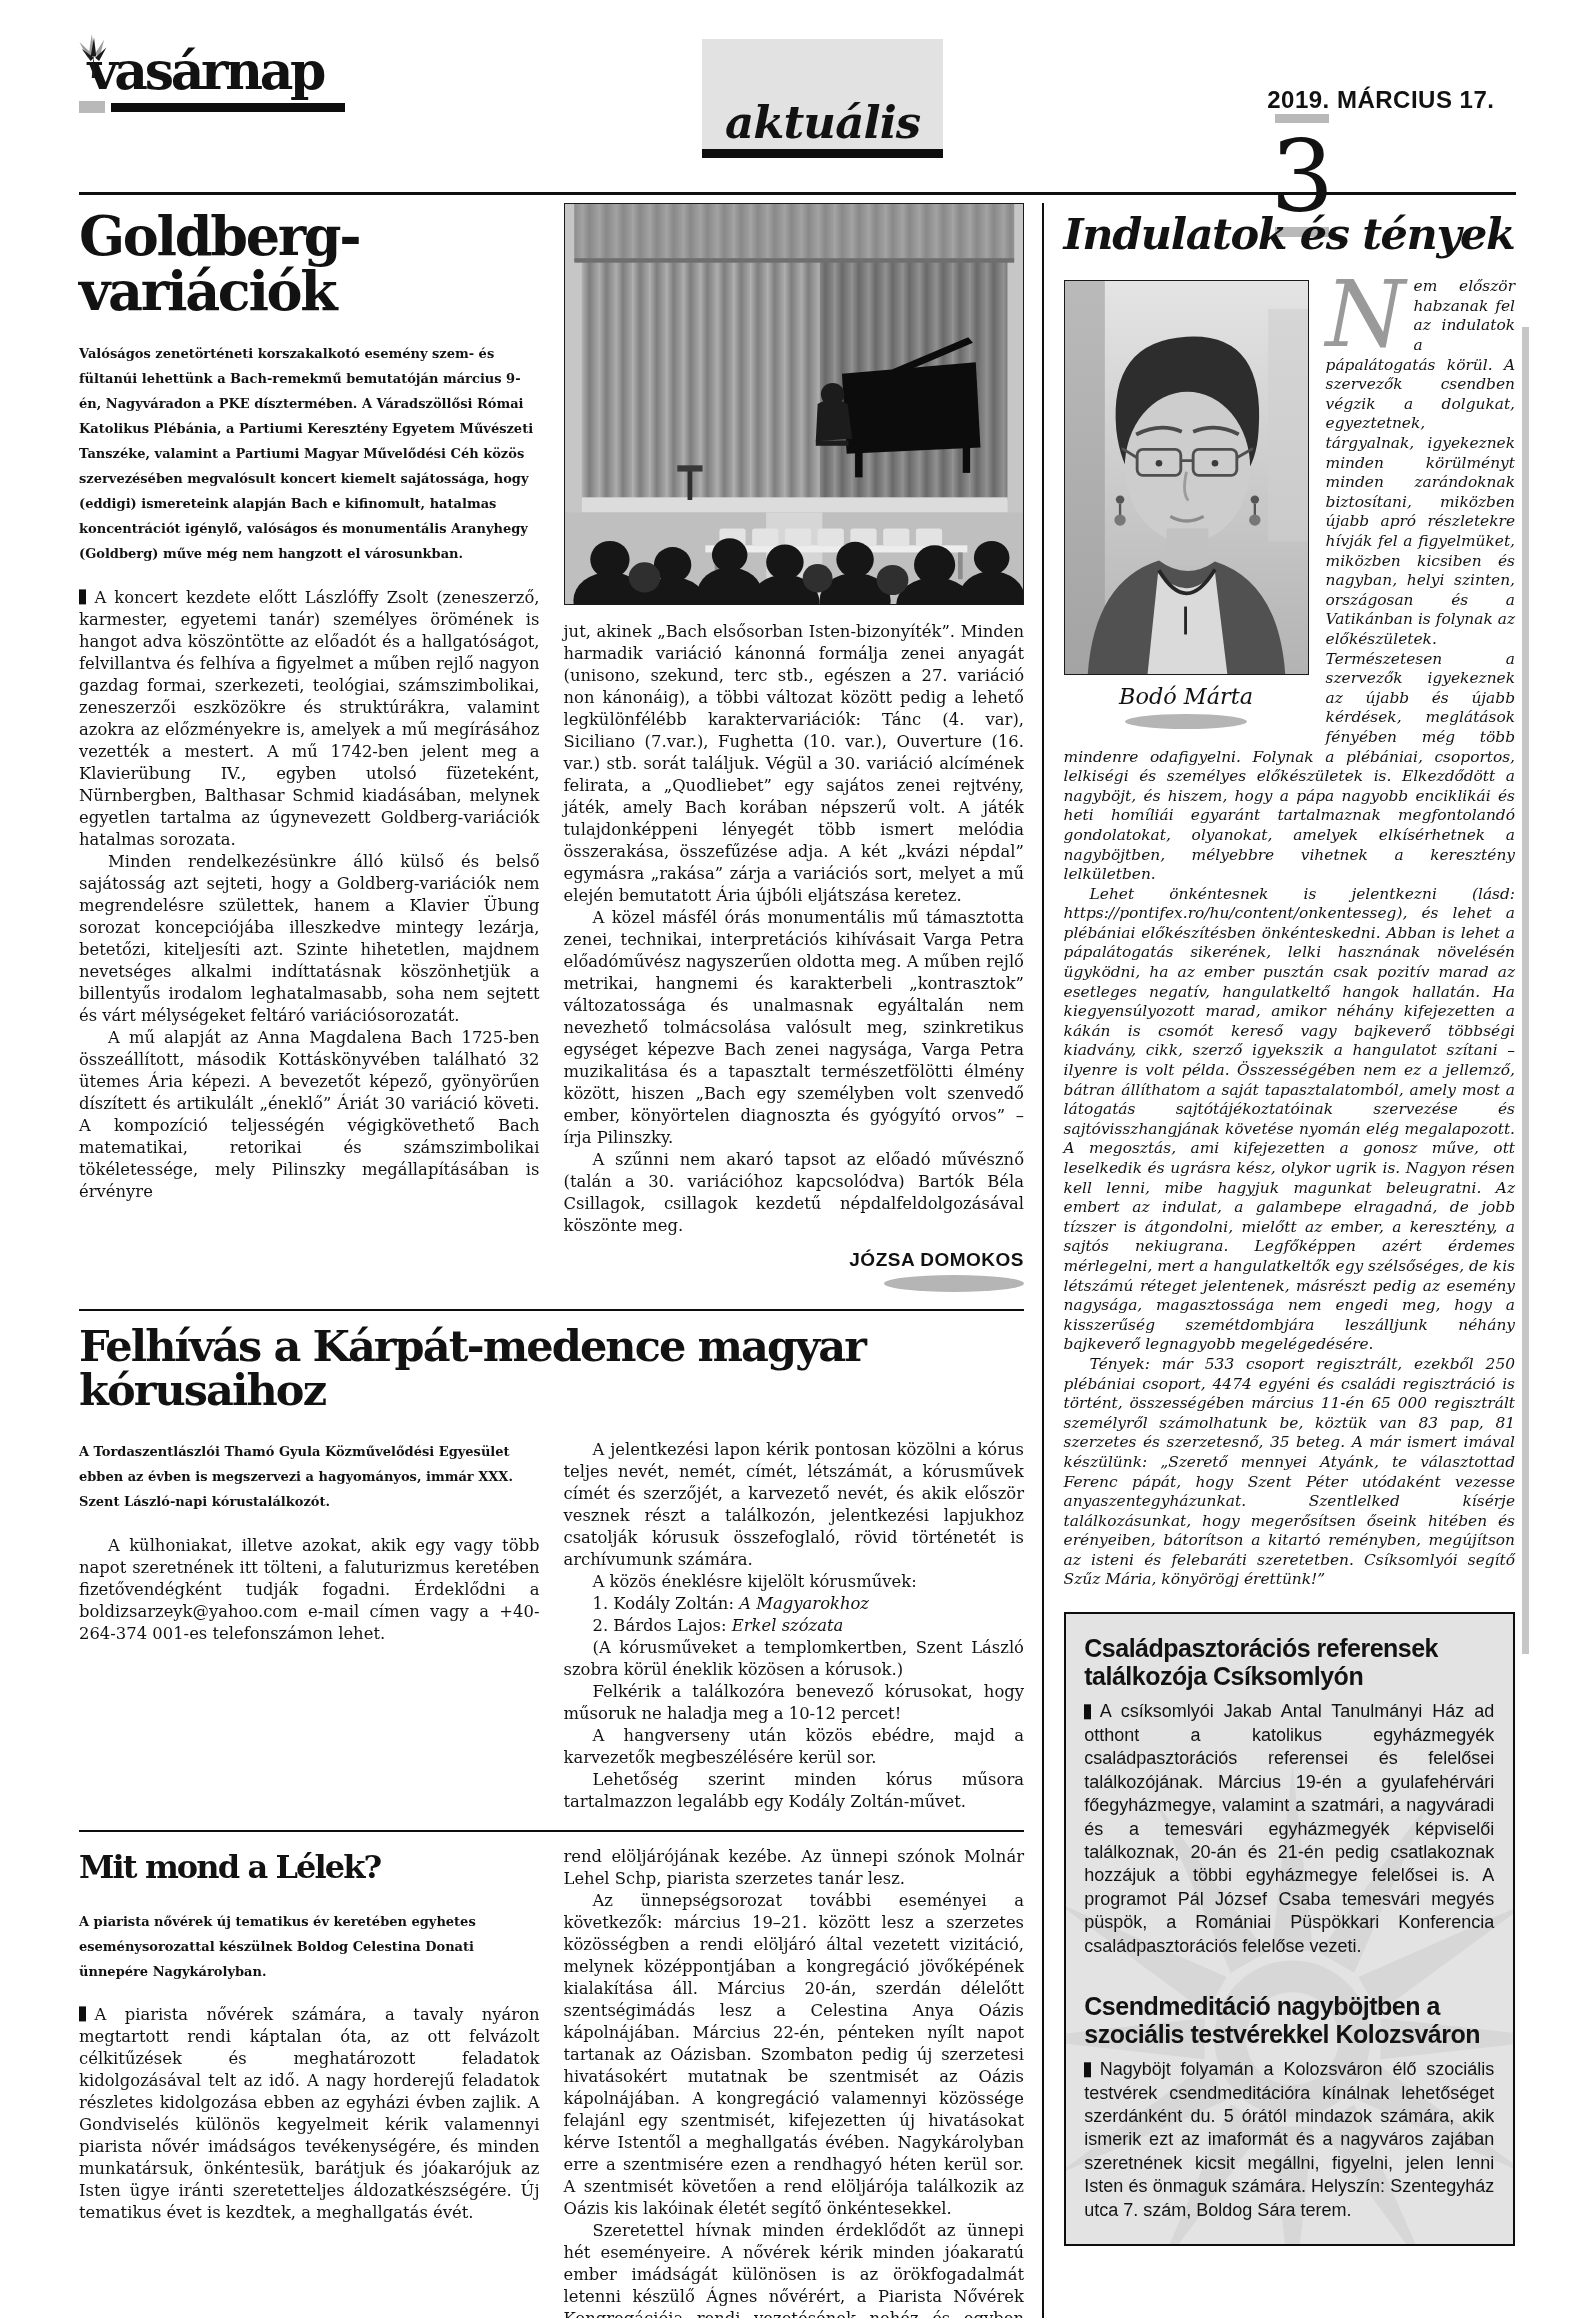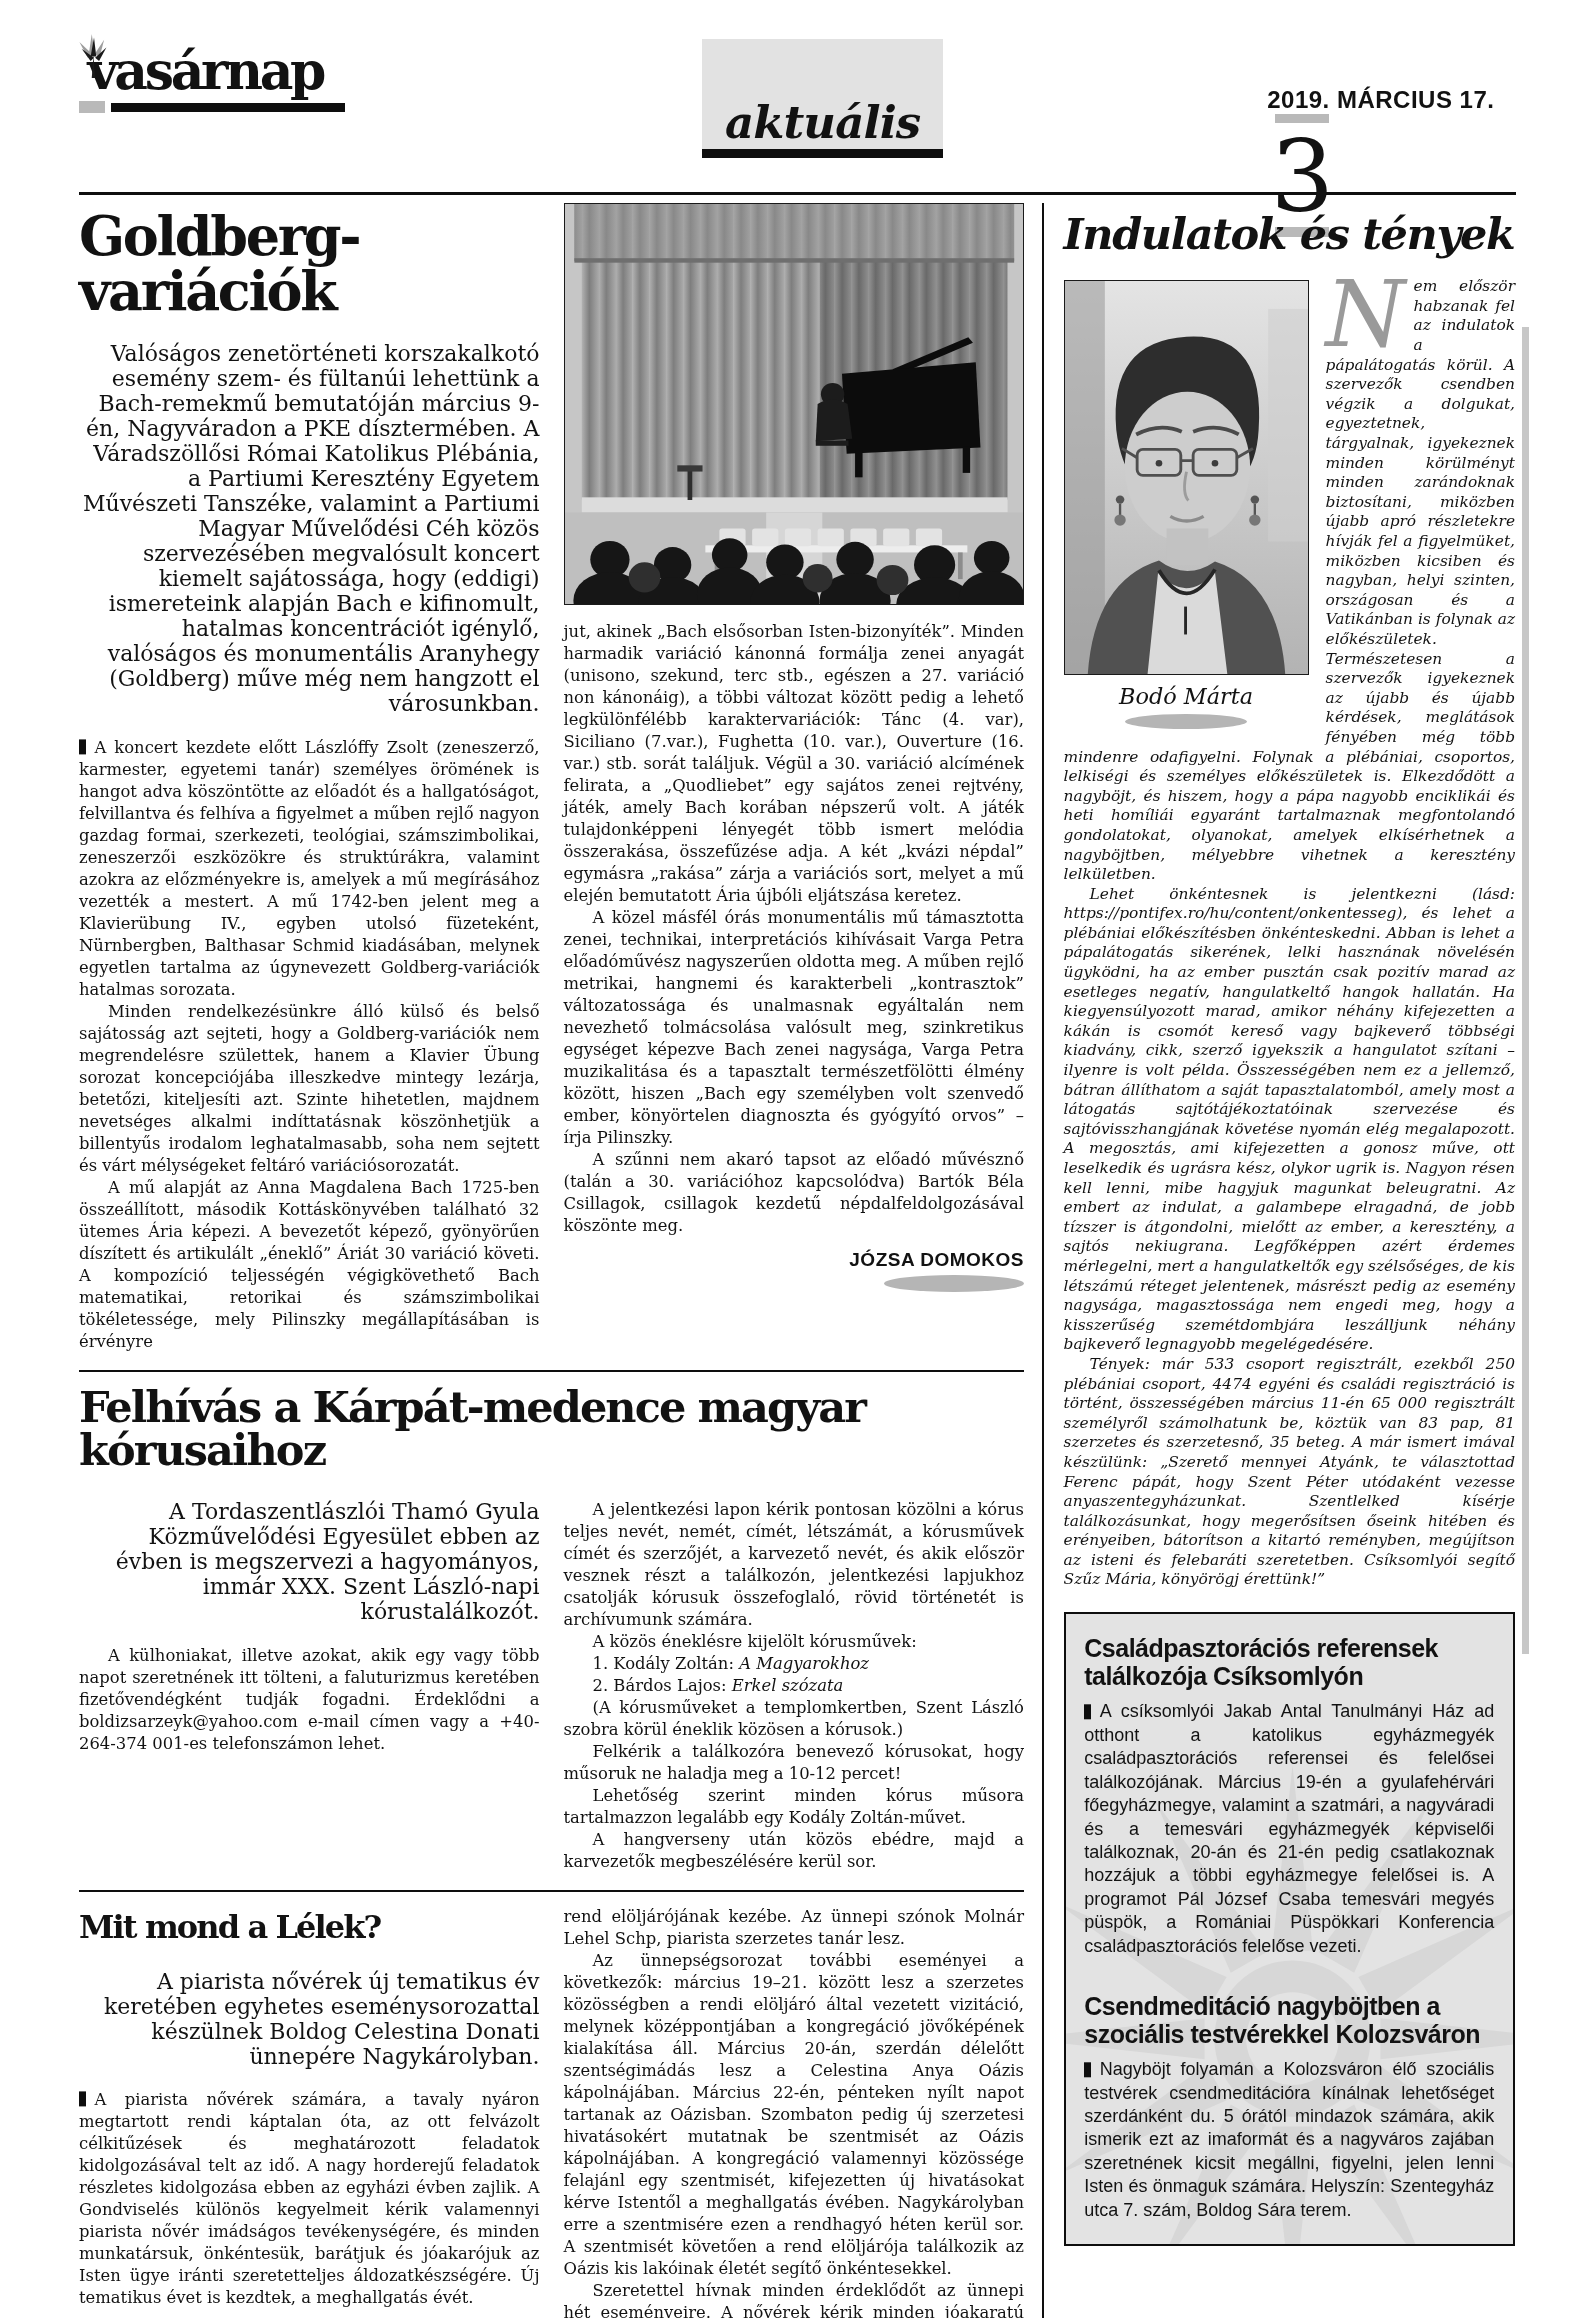--- a/index.html
+++ b/index.html
@@ -31,21 +31,21 @@
   .main{display:grid;grid-template-columns:963px 473px;margin-top:7.5px;}
   .main-left{padding-right:18px;}
   .main-right{border-left:2.3px solid #0e0e0e;padding-left:19.6px;}
   .right-edge-bar{position:absolute;right:66px;top:327px;width:7px;height:1327px;background:#c7c7c7;}
   
   h1,h2{font-family:"DejaVu Serif",serif;font-weight:bold;margin:0;}
   .g-head{font-size:54px;line-height:1.02;letter-spacing:-2.3px;margin:6.5px 0 21.5px 0;}
   .f-head{font-size:43px;line-height:1.02;letter-spacing:-1.9px;margin:12px 0 26px 0;}
   .l-head{font-size:32px;line-height:1.02;letter-spacing:-1.9px;margin:4.7px 0 25px 0;}
   .it-head{font-size:43px;font-style:italic;letter-spacing:-1.4px;margin:6.5px 0 18px 0;}
-  .lead{font-weight:normal;font-size:22px;line-height:25px;text-align:right;margin:0 0 20.6px 0;}
+  .lead{font-weight:bold;font-size:13px;line-height:25px;text-align:left;margin:0 0 20.6px 0;}
   p.body{font-size:16.4px;line-height:22px;text-align:justify;margin:0;}
   p.indent{text-indent:29px;}
   p.cont{text-indent:0;}
   p.pmark:before{content:"";display:inline-block;width:7px;height:15px;background:#0e0e0e;
                  margin-right:8.4px;transform:translateY(1.4px);}
   .two-col{display:grid;grid-template-columns:1fr 1fr;column-gap:24px;align-items:start;}
   .section-rule{border-top:2.3px solid #0e0e0e;margin:17px 0 14px 0;}
   .byline-row{margin-top:12px;text-align:right;}
   .byline{font-family:"Liberation Sans",sans-serif;font-weight:bold;font-size:19px;letter-spacing:0.5px;}
   .end-ellipse{display:block;width:140px;height:17px;background:#b5b5b5;border-radius:50%;
@@ -213,22 +213,22 @@
             <p class="lead">A Tordaszentlászlói Thamó Gyula Közművelődési Egyesület ebben az évben is megszervezi a hagyományos, immár XXX. Szent László-napi kórustalálkozót.</p>
             <p class="body indent">A külhoniakat, illetve azokat, akik egy vagy több napot szeretnének itt tölteni, a faluturizmus keretében fizetővendégként tudják fogadni. Érdeklődni a boldizsarzeyk@yahoo.com e-mail címen vagy a +40-264-374 001-es telefonszámon lehet.</p>
           </div>
           <div>
             <p class="body indent">A jelentkezési lapon kérik pontosan közölni a kórus teljes nevét, nemét, címét, létszámát, a kórusművek címét és szerzőjét, a karvezető nevét, és akik először vesznek részt a találkozón, jelentkezési lapjukhoz csatolják kórusuk összefoglaló, rövid történetét is archívumunk számára.</p>
             <p class="body indent">A közös éneklésre kijelölt kórusművek:</p>
             <p class="body indent"><span>1.</span> <span>Kodály Zoltán:</span> <em>A Magyarokhoz</em></p>
             <p class="body indent"><span>2.</span> <span>Bárdos Lajos:</span> <em>Erkel szózata</em></p>
             <p class="body indent">(A kórusműveket a templomkertben, Szent László szobra körül éneklik közösen a kórusok.)</p>
             <p class="body indent">Felkérik a találkozóra benevező kórusokat, hogy műsoruk ne haladja meg a 10-12 percet!</p>
+            <p class="body indent">A hangverseny után közös ebédre, majd a karvezetők megbeszélésére kerül sor.</p>
             <p class="body indent">Lehetőség szerint minden kórus műsora tartalmazzon legalább egy Kodály Zoltán-művet.</p>
-            <p class="body indent">A hangverseny után közös ebédre, majd a karvezetők megbeszélésére kerül sor.</p>
           </div>
         </div>
       </section>
 
       <div class="section-rule"></div>
 
       <section class="two-col">
         <div>
           <h2 class="l-head">Mit mond a Lélek?</h2>
           <p class="lead">A piarista nővérek új tematikus év keretében egyhetes eseménysorozattal készülnek Boldog Celestina Donati ünnepére Nagykárolyban.</p>

